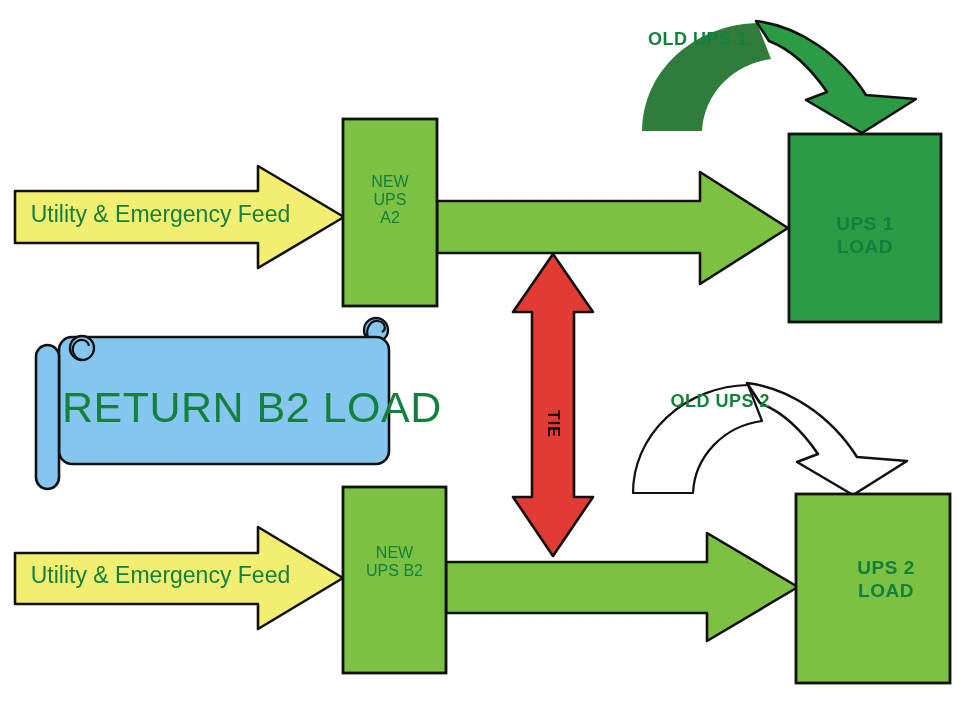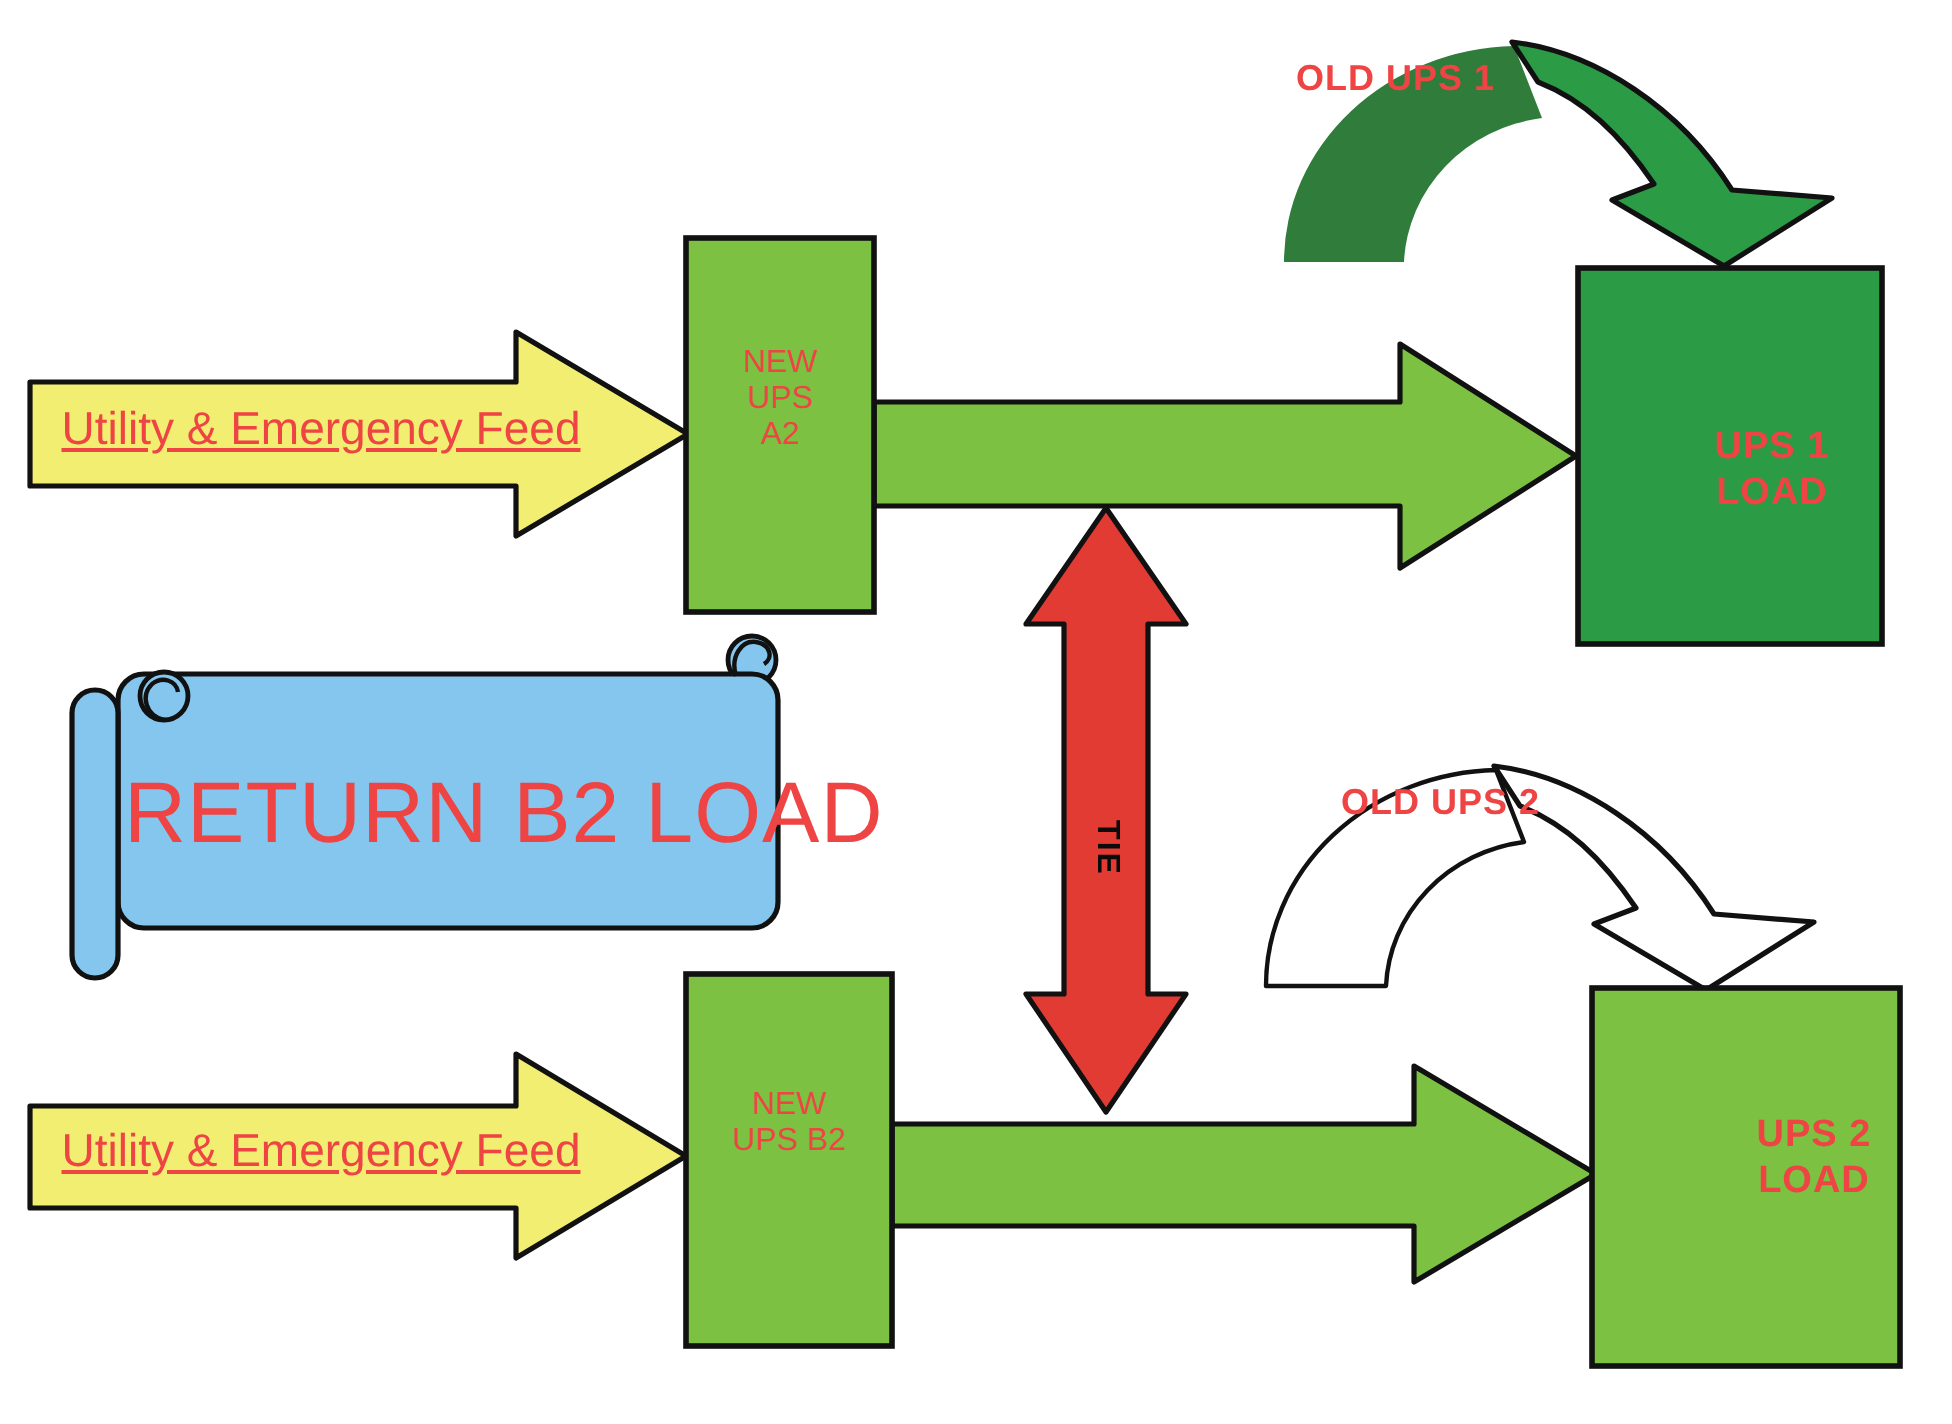--- a/index.html
+++ b/index.html
@@ -8,27 +8,27 @@
     width:976px;height:712px;
     background:#ffffff;
     overflow:hidden;
     font-family:"Liberation Sans","DejaVu Sans",sans-serif;
     color:#0b0b0b;
   }
   .stage svg{position:absolute;left:0;top:0;}
   .lbl{
     position:absolute;
     text-align:center;
-    color:#ef4444;
+    color:#15803d;
     line-height:1.12;
     white-space:nowrap;
   }
-  .feed-lbl{font-size:23px;text-decoration:underline;}
+  .feed-lbl{font-size:23px;}
   .box-lbl{font-size:16px;}
-  .load-lbl{font-size:19px;font-weight:bold;letter-spacing:.5px;line-height:23px;margin-left:21px;}
+  .load-lbl{font-size:19px;font-weight:bold;letter-spacing:.5px;line-height:23px;}
   .old-lbl{font-size:18px;font-weight:bold;letter-spacing:.5px;}
   .tie-wrap{
     position:absolute;left:523px;top:394px;width:60px;height:60px;
     display:flex;align-items:center;justify-content:center;
   }
   .tie-wrap span{
     display:block;transform:rotate(90deg);
     font-size:16px;font-weight:bold;letter-spacing:1px;
   }
   .return-lbl{font-size:43px;letter-spacing:.5px;}

